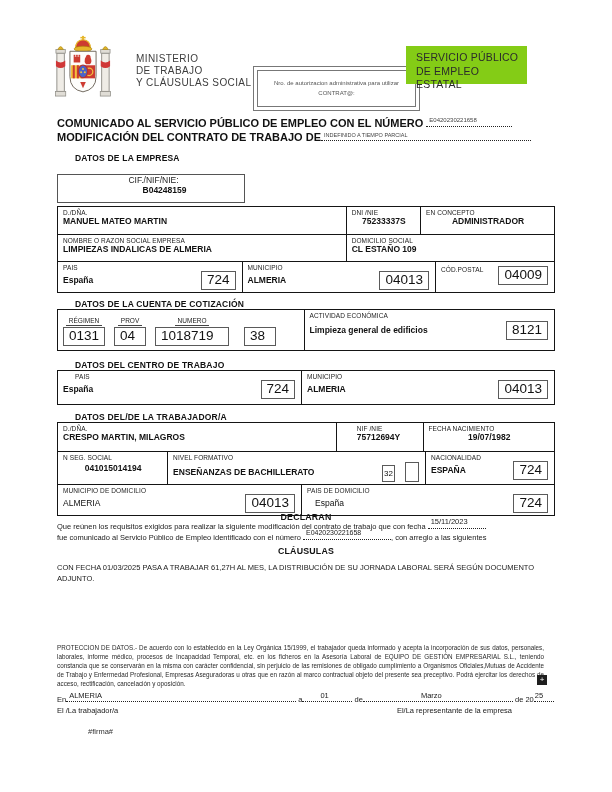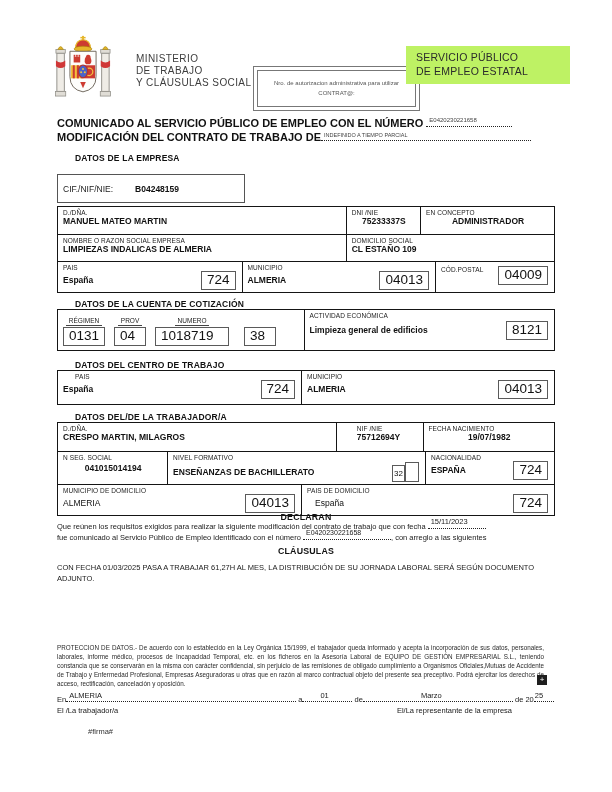--- a/index.html
+++ b/index.html
@@ -121,38 +121,38 @@
     <div>Y CLÁUSULAS SOCIAL</div>
   </div>
 
   <div class="abs" style="left:253px; top:66px; width:167px; height:45px; border:1px solid #777; padding:3px; background:#fff;">
     <div style="border:1px solid #777; width:100%; height:100%; display:flex; flex-direction:column; justify-content:center; align-items:center; text-align:center; font-size:6px; line-height:1.6; color:#555;">
       <span>Nro. de autorizacion administrativa para utilizar</span>
       <span>CONTRAT@:</span>
     </div>
   </div>
 
-  <div class="abs" style="left:406px; top:46px; width:164px; height:38px; background:#bef264; padding:5px 0 9px 10px; font-size:10.5px; line-height:1.3; color:#2b2b2b; letter-spacing:0.2px;">
+  <div class="abs" style="left:406px; top:46px; width:121px; height:38px; background:#84cc16; padding:5px 0 9px 10px; font-size:10.5px; line-height:1.3; color:#2b2b2b; letter-spacing:0.2px;">
     <div>SERVICIO PÚBLICO</div>
     <div>DE EMPLEO ESTATAL</div>
   </div>
 </div>
 
 <div class="abs" style="left:57px; top:116px; width:500px;">
   <div style="font-size:11px; font-weight:bold; white-space:nowrap; line-height:1.3;">
     <span>COMUNICADO AL SERVICIO PÚBLICO DE EMPLEO CON EL NÚMERO</span> <span class="leader" style="width:86px; height:10px;"><span style="font-size:6px; color:#444; font-weight:normal;">E0420230221658</span></span>
   </div>
   <div style="font-size:11px; font-weight:bold; white-space:nowrap; line-height:1.3;">
     <span>MODIFICACIÓN DEL CONTRATO DE TRABAJO DE</span><span class="leader" style="width:210px; height:10px;"><span style="font-size:5.5px; color:#444; font-weight:normal;">INDEFINIDO A TIEMPO PARCIAL</span></span>
   </div>
 </div>
 
 <div class="abs sec-title" style="left:75px; top:153px;">DATOS DE LA EMPRESA</div>
 
-<div class="abs" style="left:57px; top:174px; width:188px; height:29px; border:1.4px solid #555; display:flex; align-items:center; padding-left:5px;">
+<div class="abs" style="left:57px; top:174px; width:188px; height:29px; border:1.4px solid #555; display:flex; align-items:center; padding-left:5px;flex-direction:column;">
   <span style="font-size:8.5px; color:#222;">CIF./NIF/NIE:</span>
   <span class="val" style="margin-left:22px;">B04248159</span>
 </div>
 
 <div class="abs table" style="left:57px; top:206px; width:498px;">
   <div class="trow" style="min-height:27px;">
     <div class="cell" style="width:58%;">
       <div class="lbl">D./DÑA.</div>
       <div class="val">MANUEL MATEO MARTIN</div>
     </div>
@@ -268,21 +268,21 @@
   </div>
   <div class="trow" style="min-height:30px;">
     <div class="cell" style="width:22%;">
       <div class="lbl">N SEG. SOCIAL</div>
       <div class="val" style="text-align:center; margin-top:2px;">041015014194</div>
     </div>
     <div class="cell" style="width:52%;">
       <div class="lbl">NIVEL FORMATIVO</div>
       <div class="vrow" style="margin-top:1px;">
         <span class="val">ENSEÑANZAS DE BACHILLERATO</span>
-        <span style="display:inline-flex; gap:0; align-items:flex-end;">
+        <span style="display:inline-flex; gap:10px; align-items:flex-end;">
           <span class="smallbox">32</span>
           <span class="smallbox" style="height:20px; min-width:14px;"></span>
         </span>
       </div>
     </div>
     <div class="cell" style="width:26%;">
       <div class="lbl">NACIONALIDAD</div>
       <div class="vrow">
         <span class="val">ESPAÑA</span>
         <span class="codebox">724</span>

